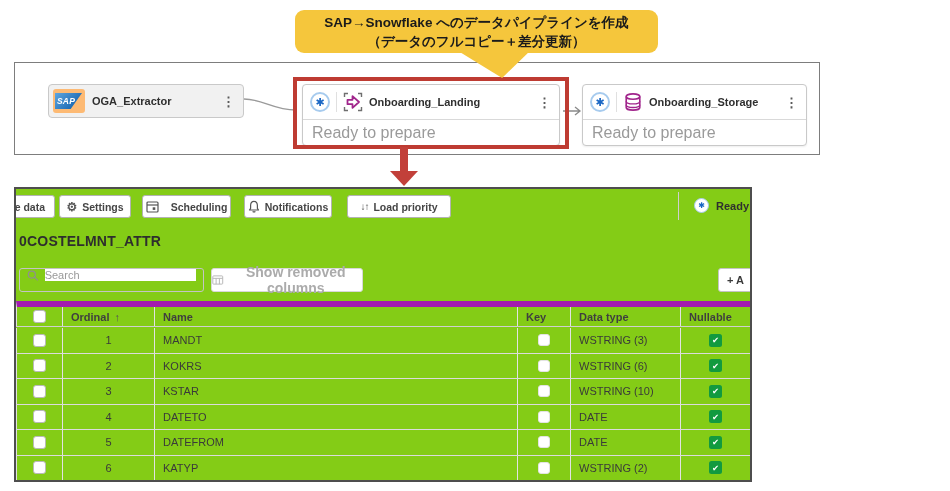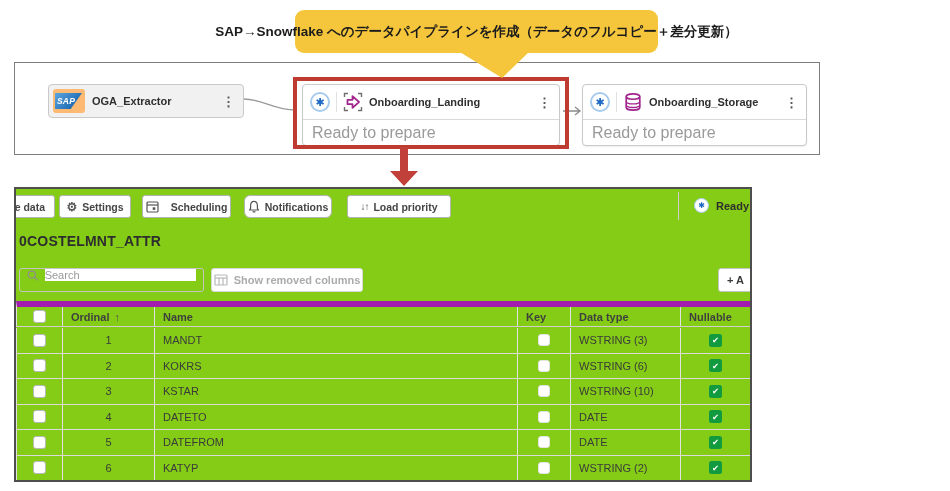--- a/index.html
+++ b/index.html
@@ -2,21 +2,21 @@
 <html><head>
 <meta charset="utf-8">
 <style>
   * { margin:0; padding:0; box-sizing:border-box; }
   html,body { background:#ffffff; }
   body { font-family:"Liberation Sans", sans-serif; }
   .stage { position:relative; width:950px; height:491px; background:#fff; overflow:hidden; }
 
   
   .callout { position:absolute; left:295px; top:10px; width:363px; height:43px;
-    background:#F5C63C; border-radius:9px; z-index:6; display:flex; flex-direction:row;
+    background:#F5C63C; border-radius:9px; z-index:6; display:flex; flex-direction:column;
     align-items:center; justify-content:center; line-height:19px; }
   .callout span { font-size:13.5px; font-weight:bold; color:#1b1b1b; white-space:nowrap; }
   .callout-tail { position:absolute; left:455px; top:50px; width:76px; height:28px;
     background:#F5C63C; clip-path:polygon(2% 0%, 100% 0%, 62% 100%); z-index:6; }
 
   
   .pipeline-box { position:absolute; left:14px; top:62px; width:806px; height:93px;
     border:1.5px solid #7d7d7d; background:#fff; z-index:1; }
 
   .sap-node { position:absolute; left:48px; top:84px; width:196px; height:34px;
@@ -55,40 +55,40 @@
   
   .panel { position:absolute; left:14px; top:187px; width:738px; height:295px;
     border:2px solid #4e4e4e; background:#84cc16; overflow:hidden; z-index:2; }
 
   .tab-btn { position:absolute; top:6px; height:23px; background:#fff; border:1px solid #b3b3b3;
     border-radius:3px; display:flex; align-items:center; justify-content:center; gap:5px;
     font-size:10.5px; font-weight:bold; color:#454545; cursor:pointer; }
   .tab-cut { left:-31px; width:70px; justify-content:flex-end; padding-right:9px; }
   .tab-settings { left:43px; width:72px; }
   .tab-scheduling { left:126px; width:89px;gap:12px; }
-  .tab-notifications { left:228px; width:88px;border-radius:6px; }
+  .tab-notifications { left:228px; width:88px; }
   .tab-load { left:331px; width:104px; }
   .arrow-glyph { font-size:10px; font-weight:bold; color:#4a4a4a; letter-spacing:-1px; }
 
   .topbar-divider { position:absolute; left:662px; top:3px; width:1px; height:28px; background:#cfcfcf; }
   .ready-indicator { position:absolute; left:678px; top:9px; display:flex; align-items:center; gap:7px; }
   .ready-indicator .ready-badge { width:15px; height:15px; border-width:1.5px; font-size:8px; }
   .ready-indicator .ready-text { font-size:11px; font-weight:600; color:#2f2f2f; }
 
   .dataset-title { position:absolute; left:3px; top:44px; font-size:14px; font-weight:bold;
     color:#2e2e2e; letter-spacing:.2px; }
 
   .search-box { position:absolute; left:3px; top:79px; width:185px; height:24px;
     border:1px solid #c4c4c4; border-radius:3px; display:flex; align-items:flex-start; gap:6px; padding:0 7px; }
   .search-box input { border:none; outline:none; width:100%; font-size:11px; color:#444;
     font-family:"Liberation Sans", sans-serif; }
   .search-box input::placeholder { color:#9a9a9a; }
   .show-removed { position:absolute; left:195px; top:79px; width:152px; height:24px;
     border:1px solid #d8d8d8; border-radius:3px; background:#fff; display:flex; align-items:center;
-    justify-content:center; gap:6px; font-size:11px; font-weight:600; color:#ababab; cursor:pointer; }
+    justify-content:center; gap:6px; font-size:14px; font-weight:600; color:#ababab; cursor:pointer; }
   .add-btn { position:absolute; left:702px; top:79px; width:56px; height:24px;
     border:1px solid #c4c4c4; border-radius:3px; background:#fff; font-size:11px; font-weight:600;
     color:#3a3a3a; display:flex; align-items:center; padding-left:8px; cursor:pointer; }
 
   .grid-row { display:grid; grid-template-columns:46px 92px 363px 53px 110px 70px; }
   .thead { position:absolute; left:0; top:112px; width:734px; height:26px;
     border-top:6px solid #a21caf; border-bottom:1px solid #cfcfcf; border-left:1px solid #e2e2e2; }
   .tbody { position:absolute; left:0; top:139px; width:734px; }
   .t-row { height:25.5px; border-bottom:1px solid #dbdbdb; border-left:1px solid #e2e2e2; }
   .cell { display:flex; align-items:center; border-right:1px solid #e2e2e2; height:100%;

